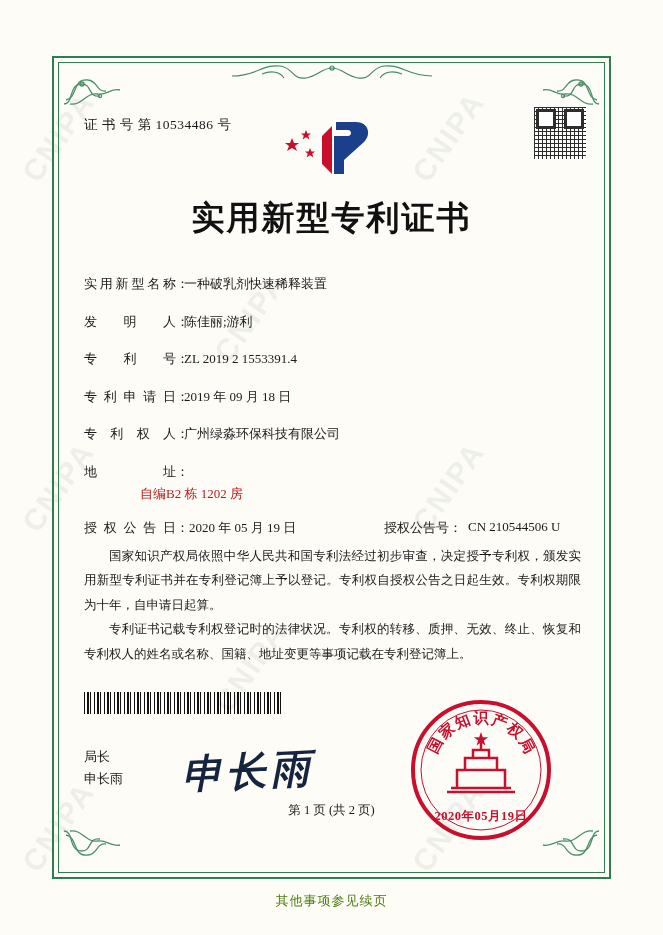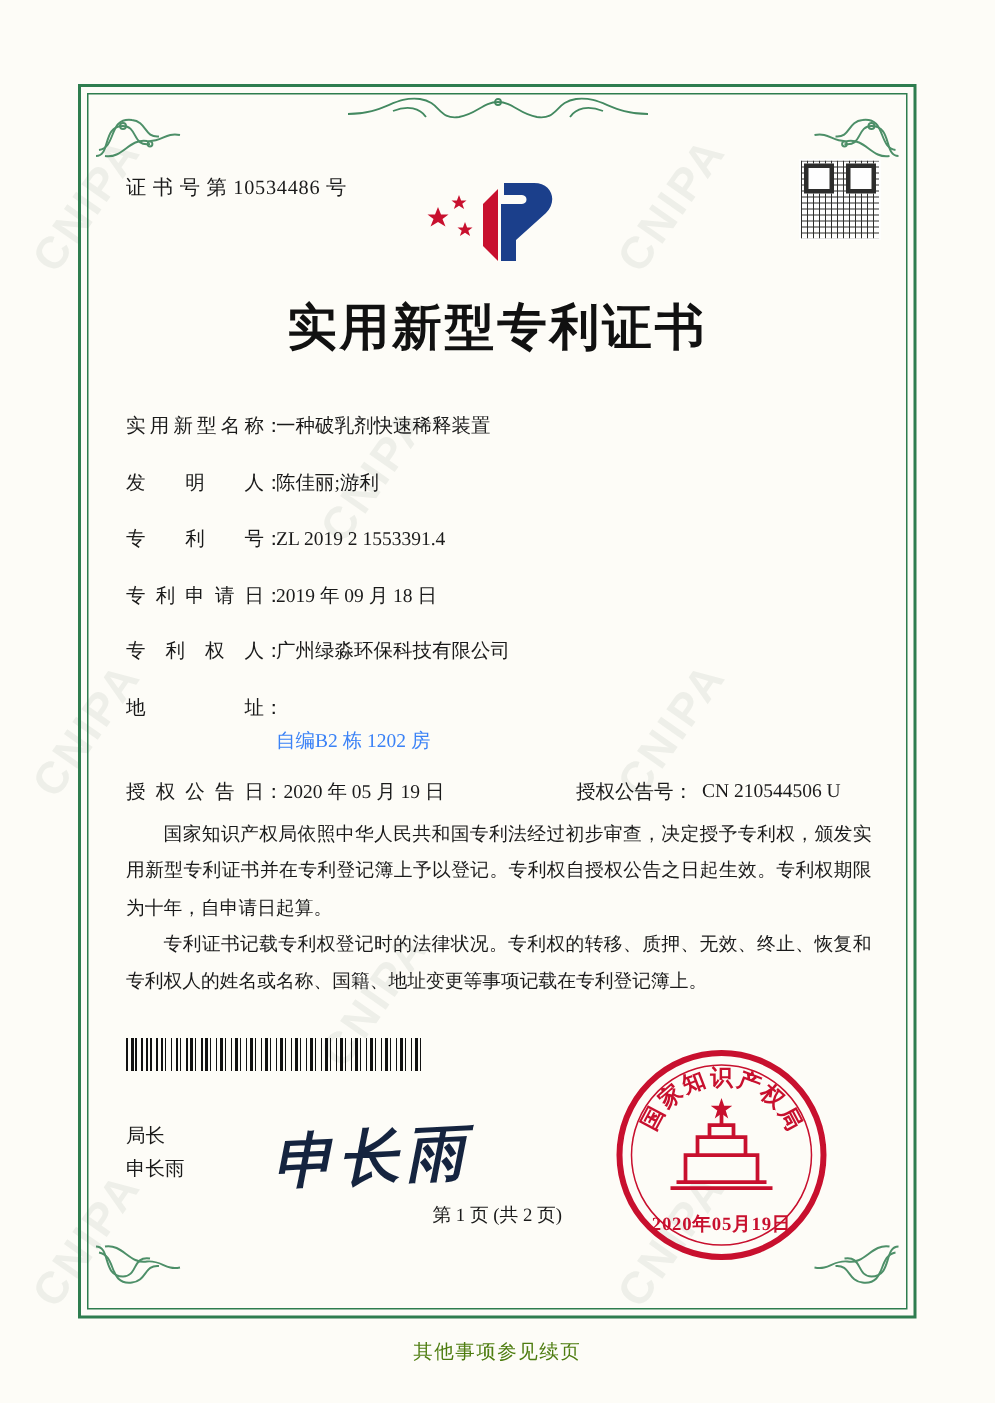--- a/index.html
+++ b/index.html
@@ -184,25 +184,25 @@
   .field-row-split .lbl2 {
     width: 92px; flex: none;
     text-align: justify; text-align-last: justify;
   }
   .field-row-split .lbl3 {
     flex: none;
     margin-right: 6px;
   }
 
   .addr-cont {
-    margin-left: 100px;
+    margin-left: 56px;
     font-size: 13px;
     margin-top: -14px;
     margin-bottom: 16px;
-    color: #3b82f6;
+    color: #b91c1c;
   }
 
   .para {
     position: absolute;
     left: 32px;
     right: 30px;
     top: 488px;
     font-size: 12.5px;
     line-height: 1.95;
     color: #1a1a1a;

